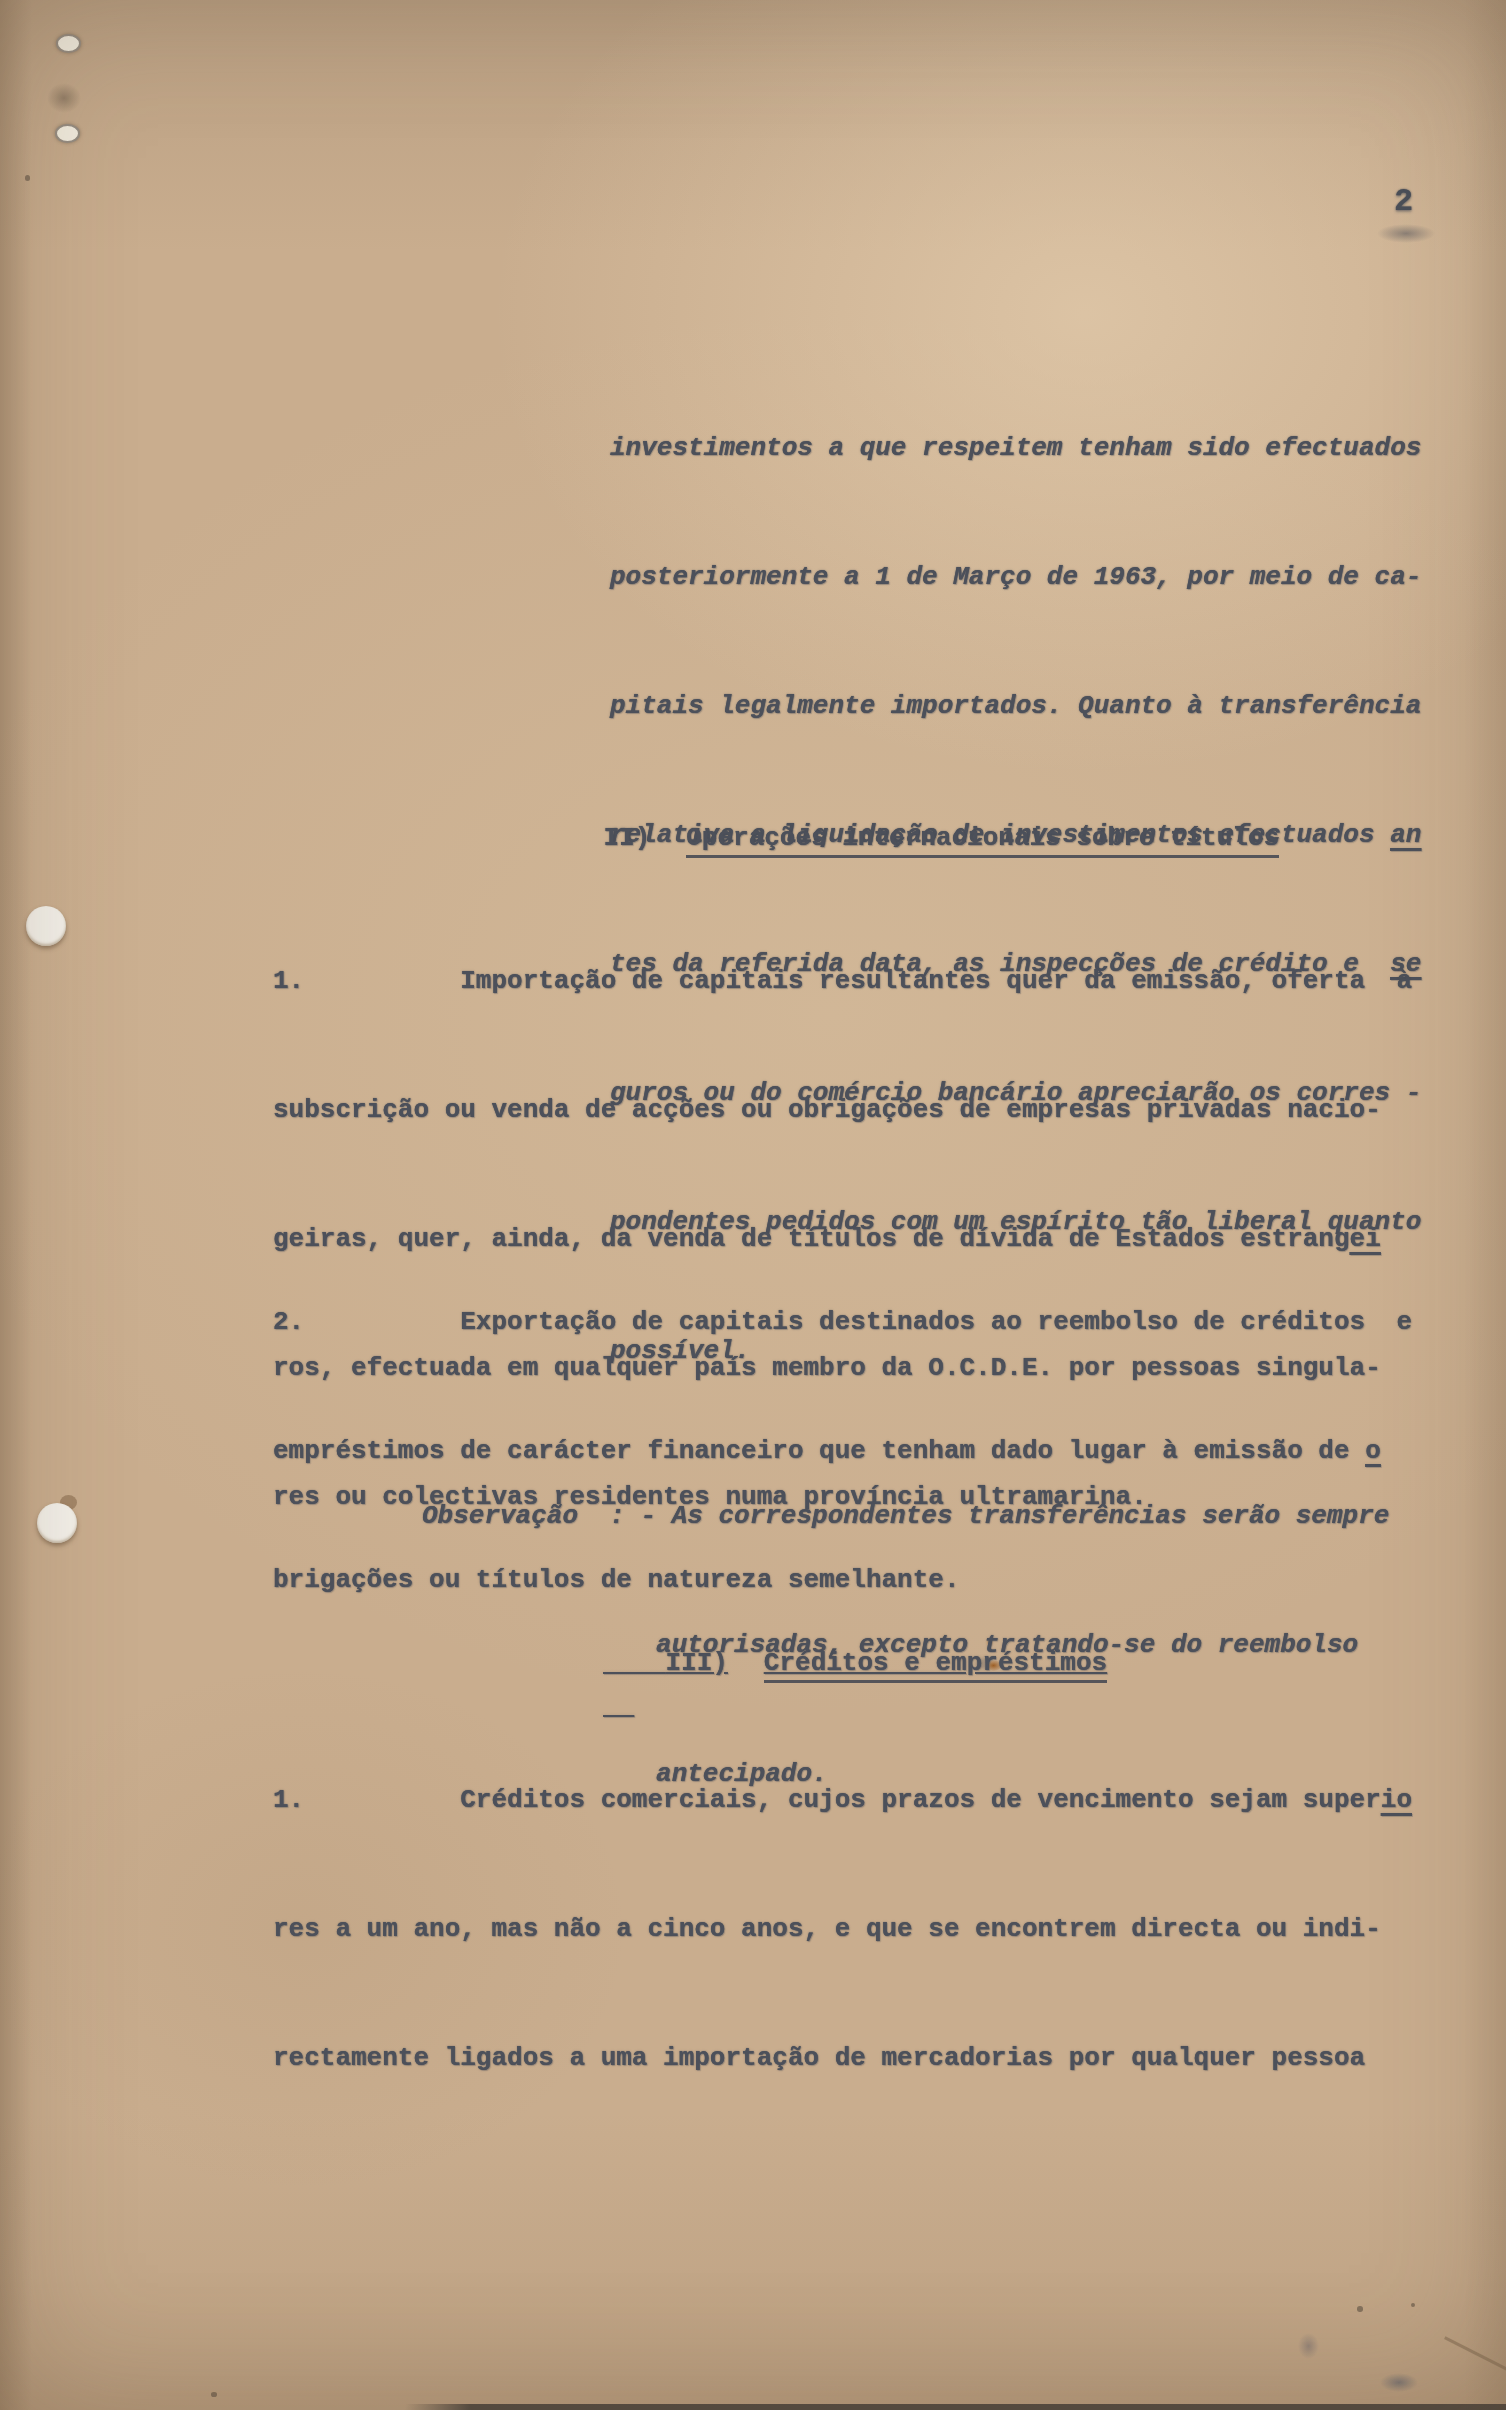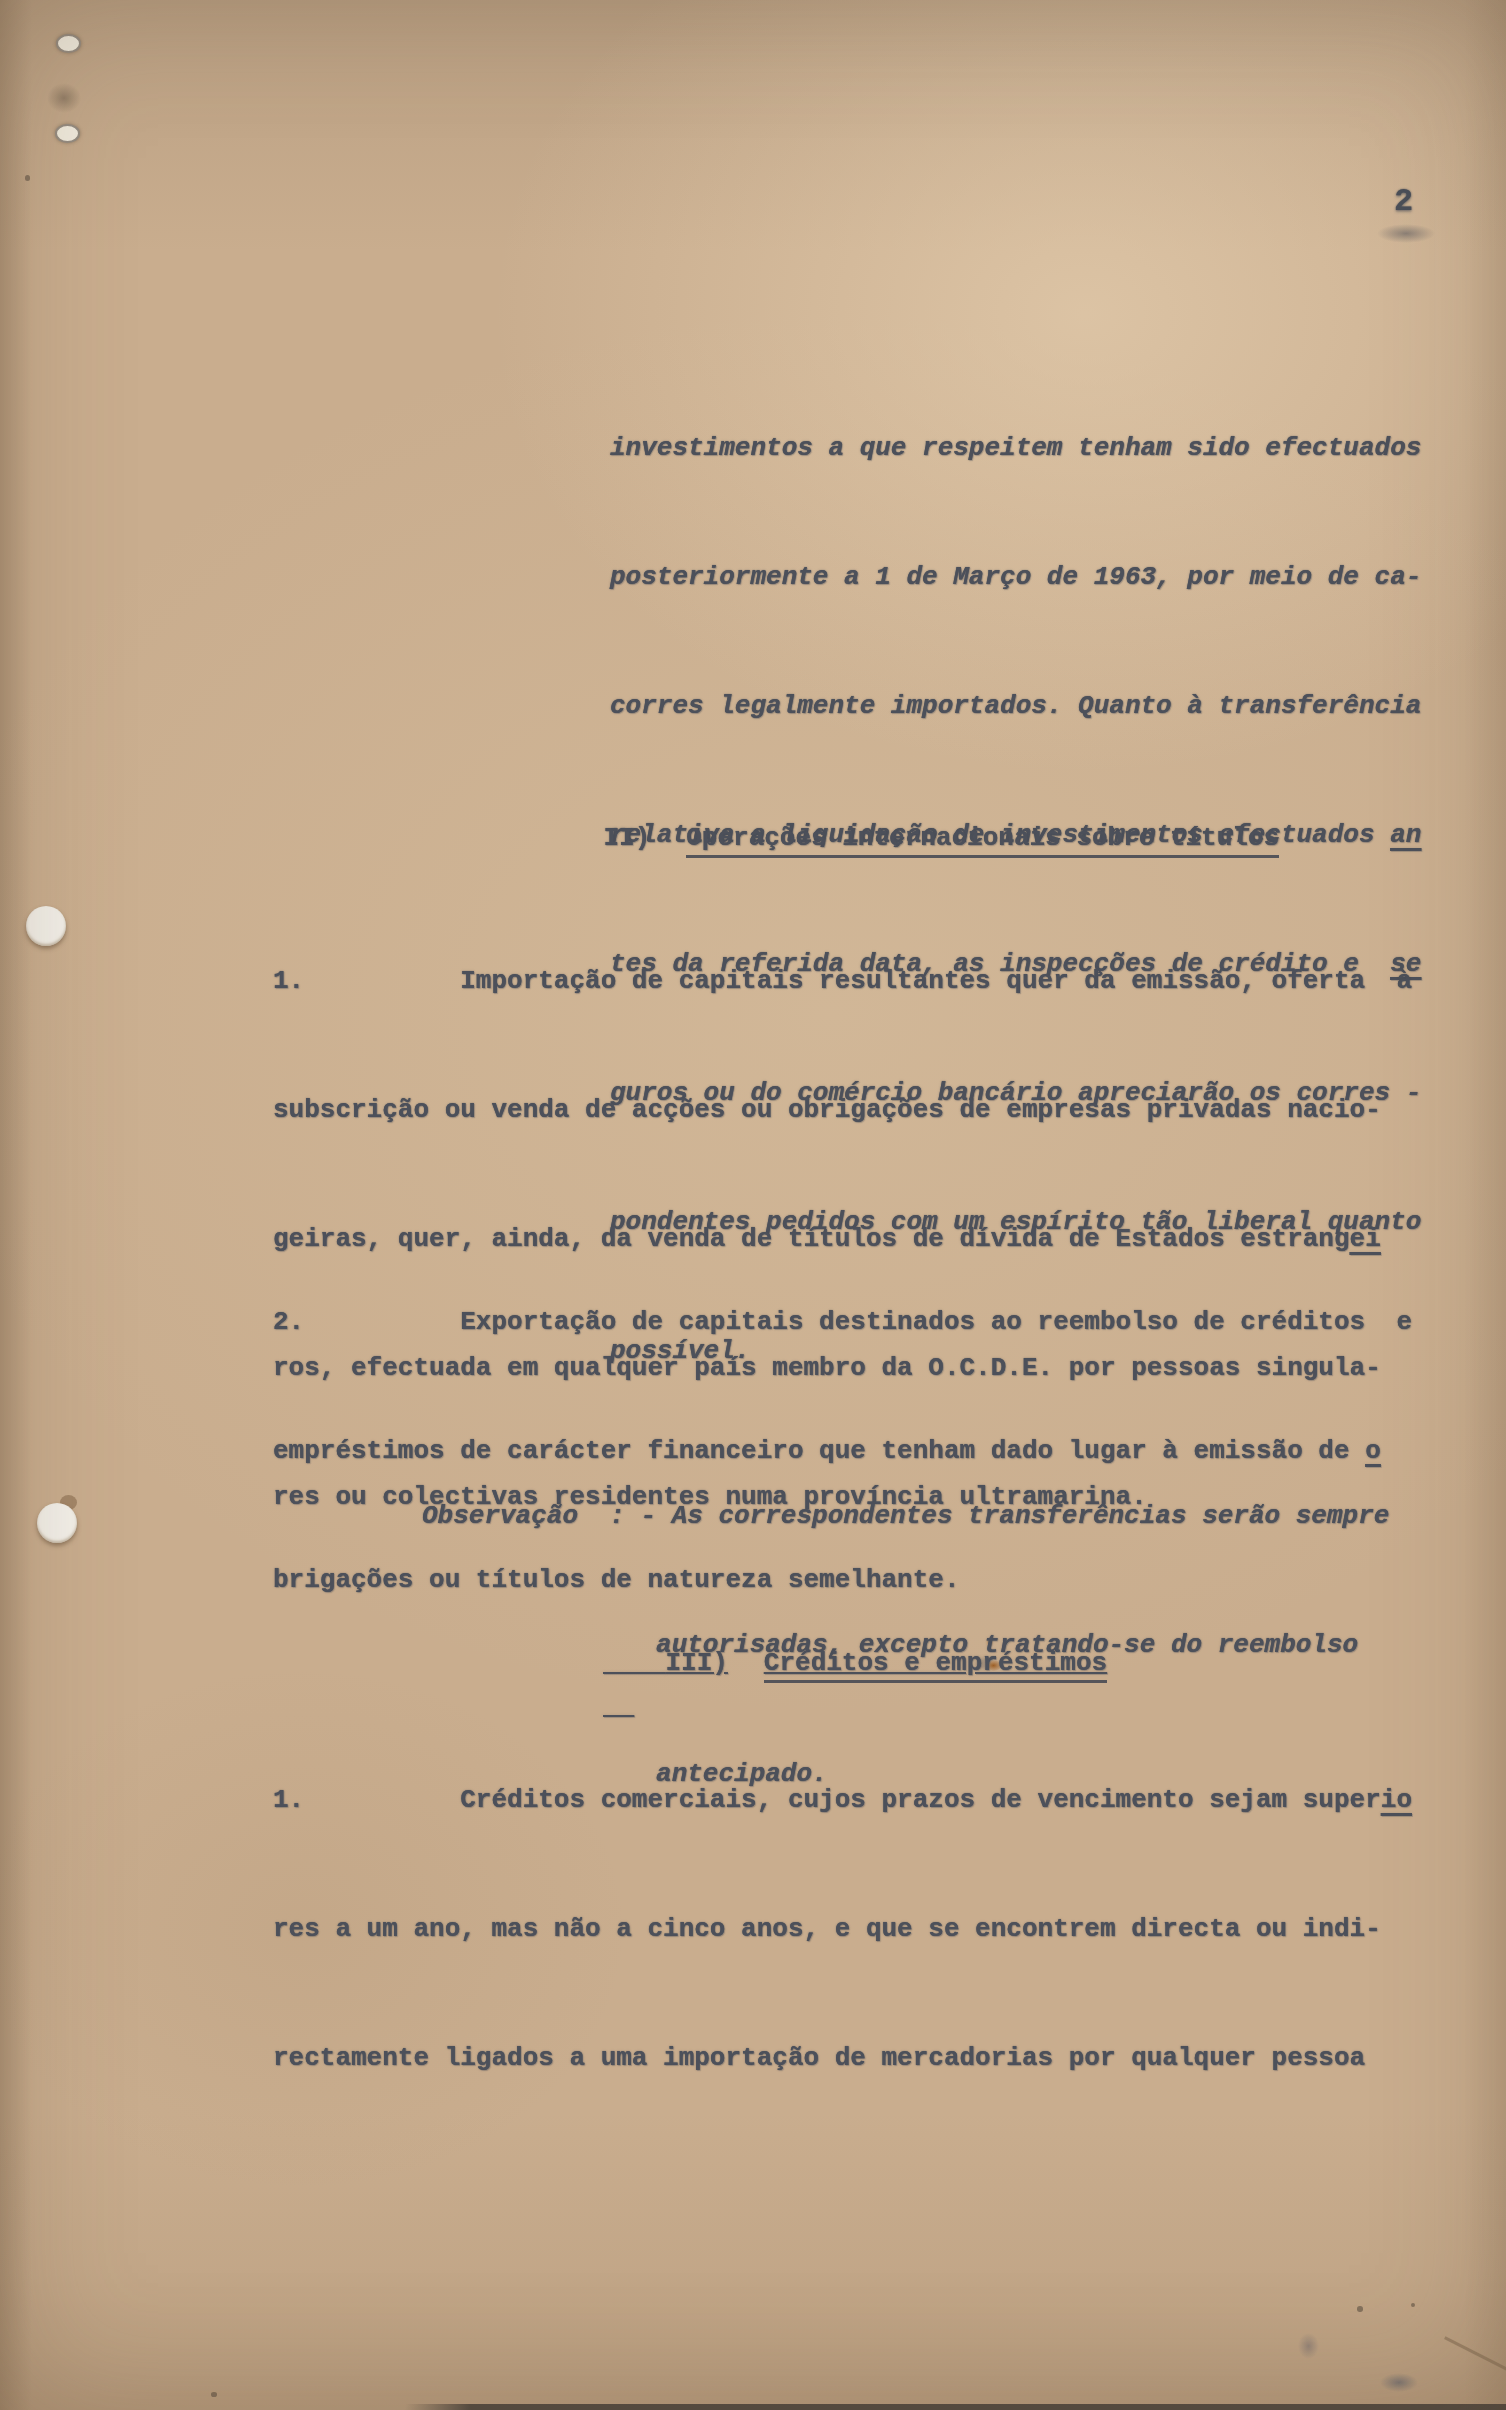--- a/index.html
+++ b/index.html
@@ -126,21 +126,21 @@
   <div class="speck s2"></div>
   <div class="speck s3"></div>
   <div class="speck s4"></div>
 
   <div class="page-number">2</div>
   <div class="number-smudge"></div>
 
   <div class="block" style="left:610px;top:341px;font-style:italic;">
     <div class="line"><span>investimentos a que respeitem tenham sido efectuados</span><span class="cont"></span></div>
     <div class="line"><span>posteriormente a 1 de Março de 1963, por meio de ca-</span><span class="cont"></span></div>
-    <div class="line"><span>corres legalmente importados. Quanto à transferência</span><span class="cont"></span></div>
+    <div class="line"><span>pitais legalmente importados. Quanto à transferência</span><span class="cont"></span></div>
     <div class="line"><span>relativa a liquidação de investimentos efectuados </span><span class="cont">an</span></div>
     <div class="line"><span>tes da referida data, as inspecções de crédito e  </span><span class="cont">se</span></div>
     <div class="line"><span>guros ou do comércio bancário apreciarão os corres -</span><span class="cont"></span></div>
     <div class="line"><span>pondentes pedidos com um espírito tão liberal quanto</span><span class="cont"></span></div>
     <div class="line"><span>possível.</span><span class="cont"></span></div>
   </div>
 
   <div class="block" style="left:541px;top:774px;">
     <span class="sec-label">II)</span><span class="underlined">Operações internacionais sobre títulos</span>
   </div>

